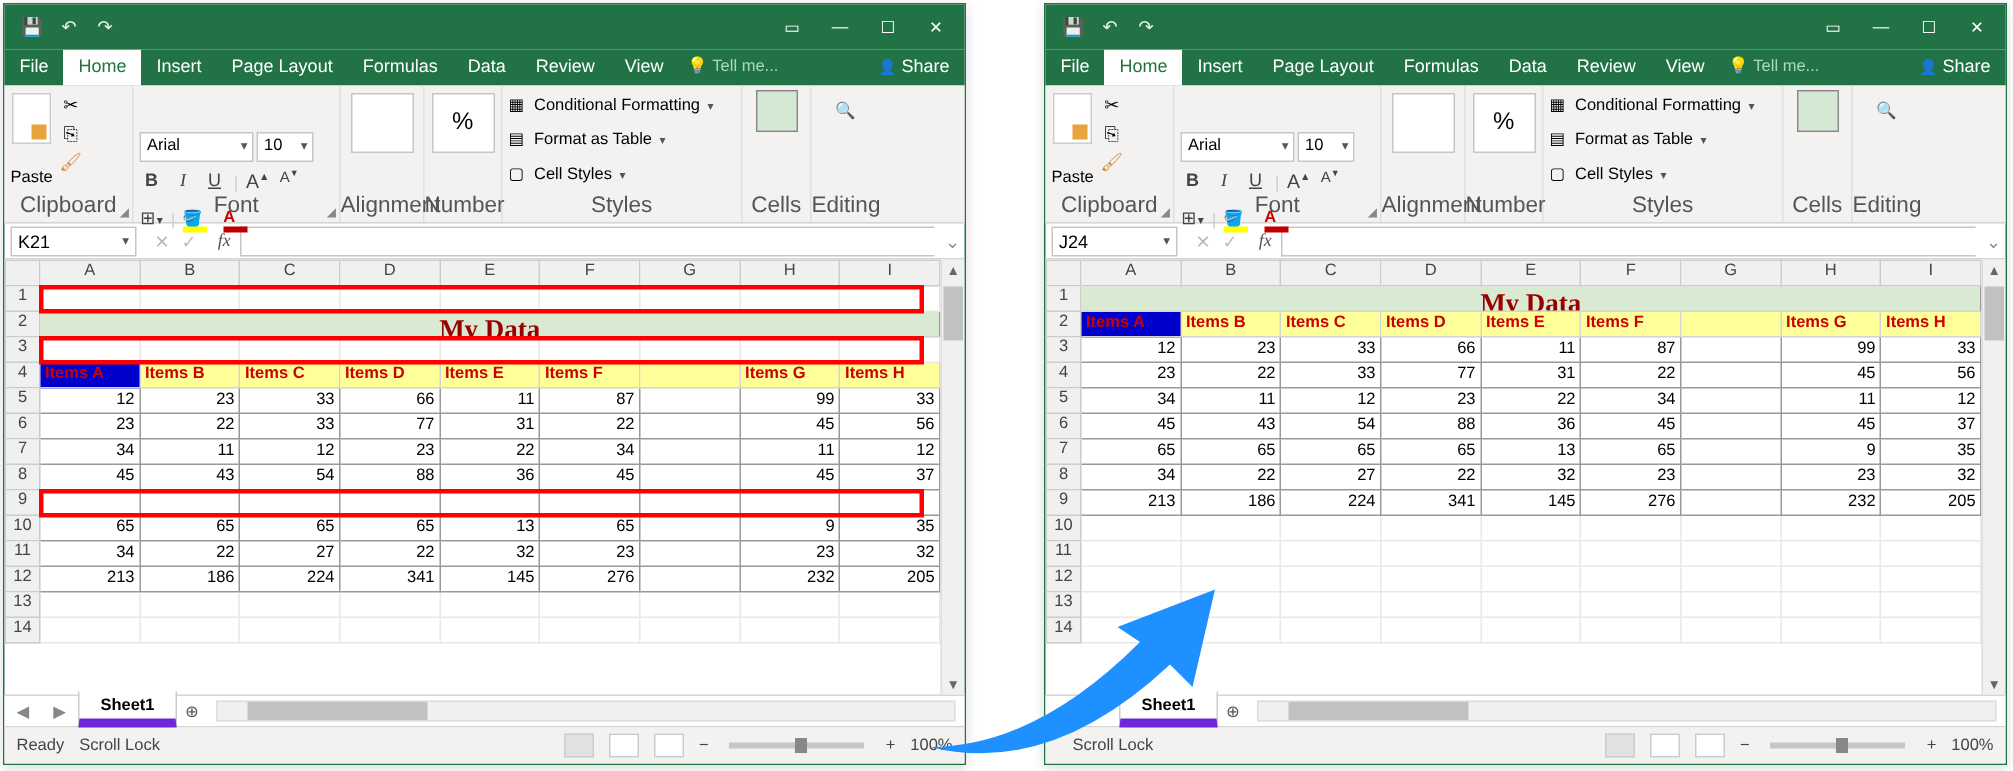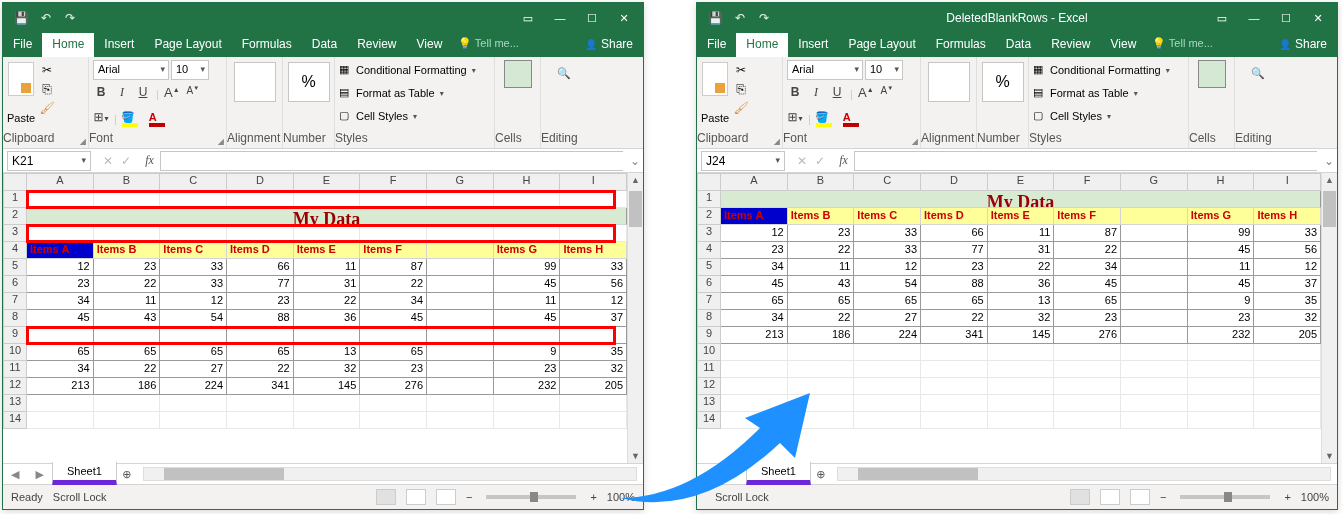--- a/index.html
+++ b/index.html
@@ -56,33 +56,33 @@
   display: flex;
   font-size: 11px;
 }
 .rgroup {
   border-right: 1px solid #e1dfdd;
   display: flex;
   flex-direction: column;
   padding: 3px 4px 0 4px;
   position: relative;
 }
-.rgroup-label { font-size: 12px; color: #555; padding: 2px 0 3px 0; position: absolute; bottom: 0; left: 0; right: 0;}
+.rgroup-label { text-align: center; font-size: 15px; color: #555; padding: 2px 0 3px 0; position: absolute; bottom: 0; left: 0; right: 0;}
 .rgroup-body { flex: 1; display: flex; align-items: flex-start; gap: 3px; padding-bottom: 16px;}
 .rgroup .launcher { position: absolute; right: 2px; bottom: 2px; font-size: 8px; color: #888;}
 
 .clip-paste { display: flex; flex-direction: column; align-items: center; gap: 16px; }
 .clip-paste .paste-icon { width: 26px; height: 34px; background: #fff; border: 1px solid #ccc; margin-top: 2px; position: relative;}
 .clip-paste .paste-icon::before { content:""; position:absolute; bottom:2px; right:2px; width:10px; height:10px; background:#e8a33d;}
 .clip-side { display: flex; flex-direction: column; gap: 3px; padding-top: 2px;}
 .clip-side .sbtn { width: 18px; height: 16px; display:flex; align-items:center; justify-content:center; font-size:12px;}
 .clip-side .brush { color: #d08a3e;}
 
 .font-controls { display: flex; flex-direction: column; gap: 3px; }
-.font-row1 { display: flex; gap: 2px; }
+.font-row1 { display: flex; gap: 2px; margin-top: 28px; }
 .font-name { width: 76px; height: 20px; border: 1px solid #c8c6c4; background: #fff; font-size: 11px; padding: 2px 14px 2px 4px; position: relative;}
 .font-name::after, .font-size::after { content: "▾"; position: absolute; right: 3px; top: 3px; font-size: 9px; color: #555;}
 .font-size { width: 38px; height: 20px; border: 1px solid #c8c6c4; background: #fff; font-size: 11px; padding: 2px 14px 2px 4px; position: relative;}
 .font-row2, .font-row3 { display: flex; gap: 5px; align-items: center; height: 22px;}
 .fbtn { min-width: 16px; height: 18px; text-align: center; font-size: 12px; color: #444;}
 .fbtn.bold { font-weight: bold;}
 .fbtn.italic { font-style: italic; font-family: serif;}
 .fbtn.under { text-decoration: underline;}
 .fbtn.bigA { font-size: 13px;}
 .fbtn.smallA { font-size: 10px;}
@@ -150,21 +150,21 @@
   height: 22px;
   display: flex;
   align-items: center;
   border-top: 1px solid #d4d4d4;
   border-bottom: 1px solid #d4d4d4;
   font-size: 11px;
   background:#fff;
 }
 .sheettabs .nav { padding: 0 8px; color: #888;}
 .sheettabs .stab { padding: 3px 14px; border: 1px solid #ccc; border-top: none; background:#fff;}
-.sheettabs .stab.active { border-bottom: 6px solid #6d28d9; font-weight: 400;}
+.sheettabs .stab.active { border-bottom: 8px solid #6d28d9; font-weight: 700;}
 .sheettabs .add { width: 20px; text-align: center; color: #555;}
 .sheettabs .hscroll { flex: 1; height: 14px; background: #f0f0f0; margin: 0 6px; border: 1px solid #ddd; position:relative;}
 .sheettabs .hscroll .hthumb { position:absolute; left:20px; top:0; bottom:0; width:120px; background:#c1c1c1;}
 
 
 .statusbar {
   height: 22px;
   background: #f3f2f1;
   display: flex;
   align-items: center;
@@ -536,21 +536,20 @@
   </div>
 </div>
 
 <div class="excel-window win-right">
   <div class="titlebar">
     <div class="qat">
       <span class="qat-icon">💾</span>
       <span class="qat-icon">↶</span>
       <span class="qat-icon">↷</span>
     </div>
-    <div class="title">DeletedBlankRows - Excel</div>
     <div class="wincontrols">
       <span class="wbtn">▭</span>
       <span class="wbtn">―</span>
       <span class="wbtn">☐</span>
       <span class="wbtn">✕</span>
     </div>
   </div>
   <div class="tabbar">
     <span class="tab">File</span>
     <span class="tab active">Home</span>

